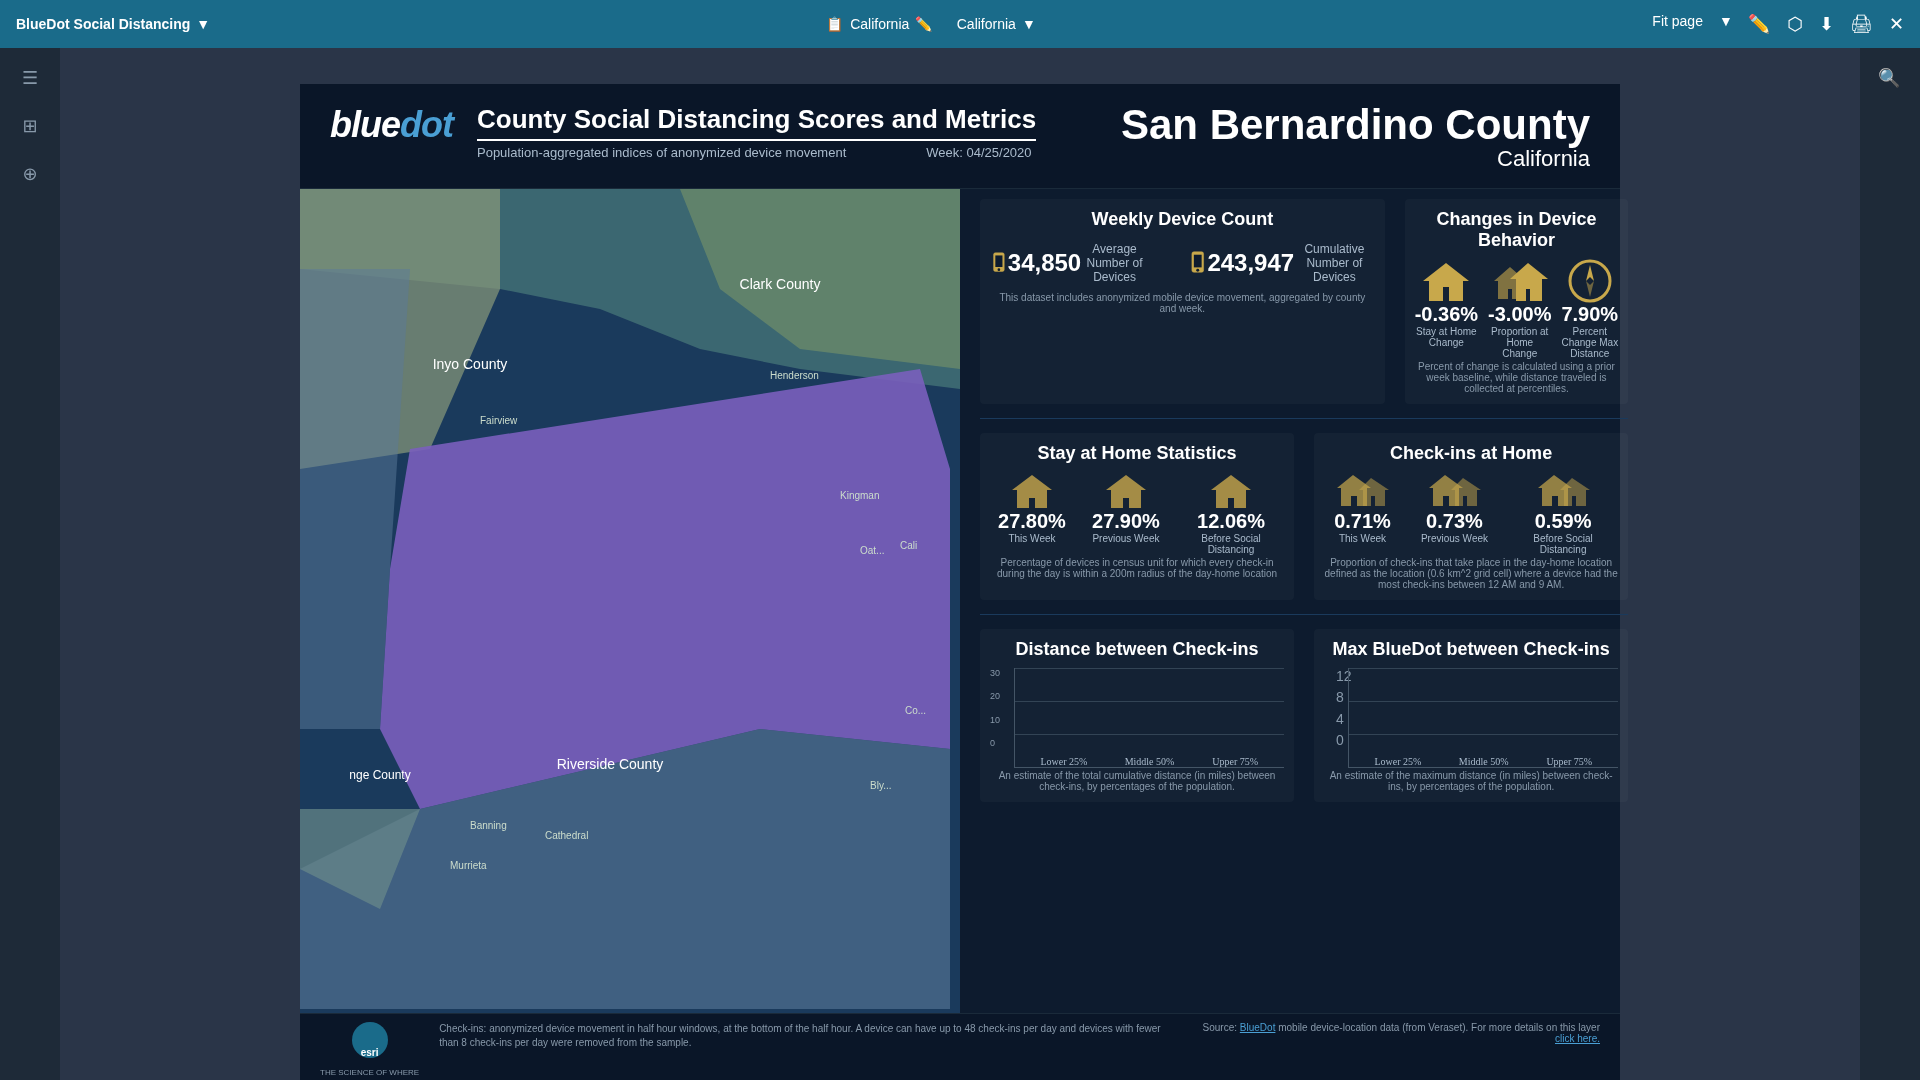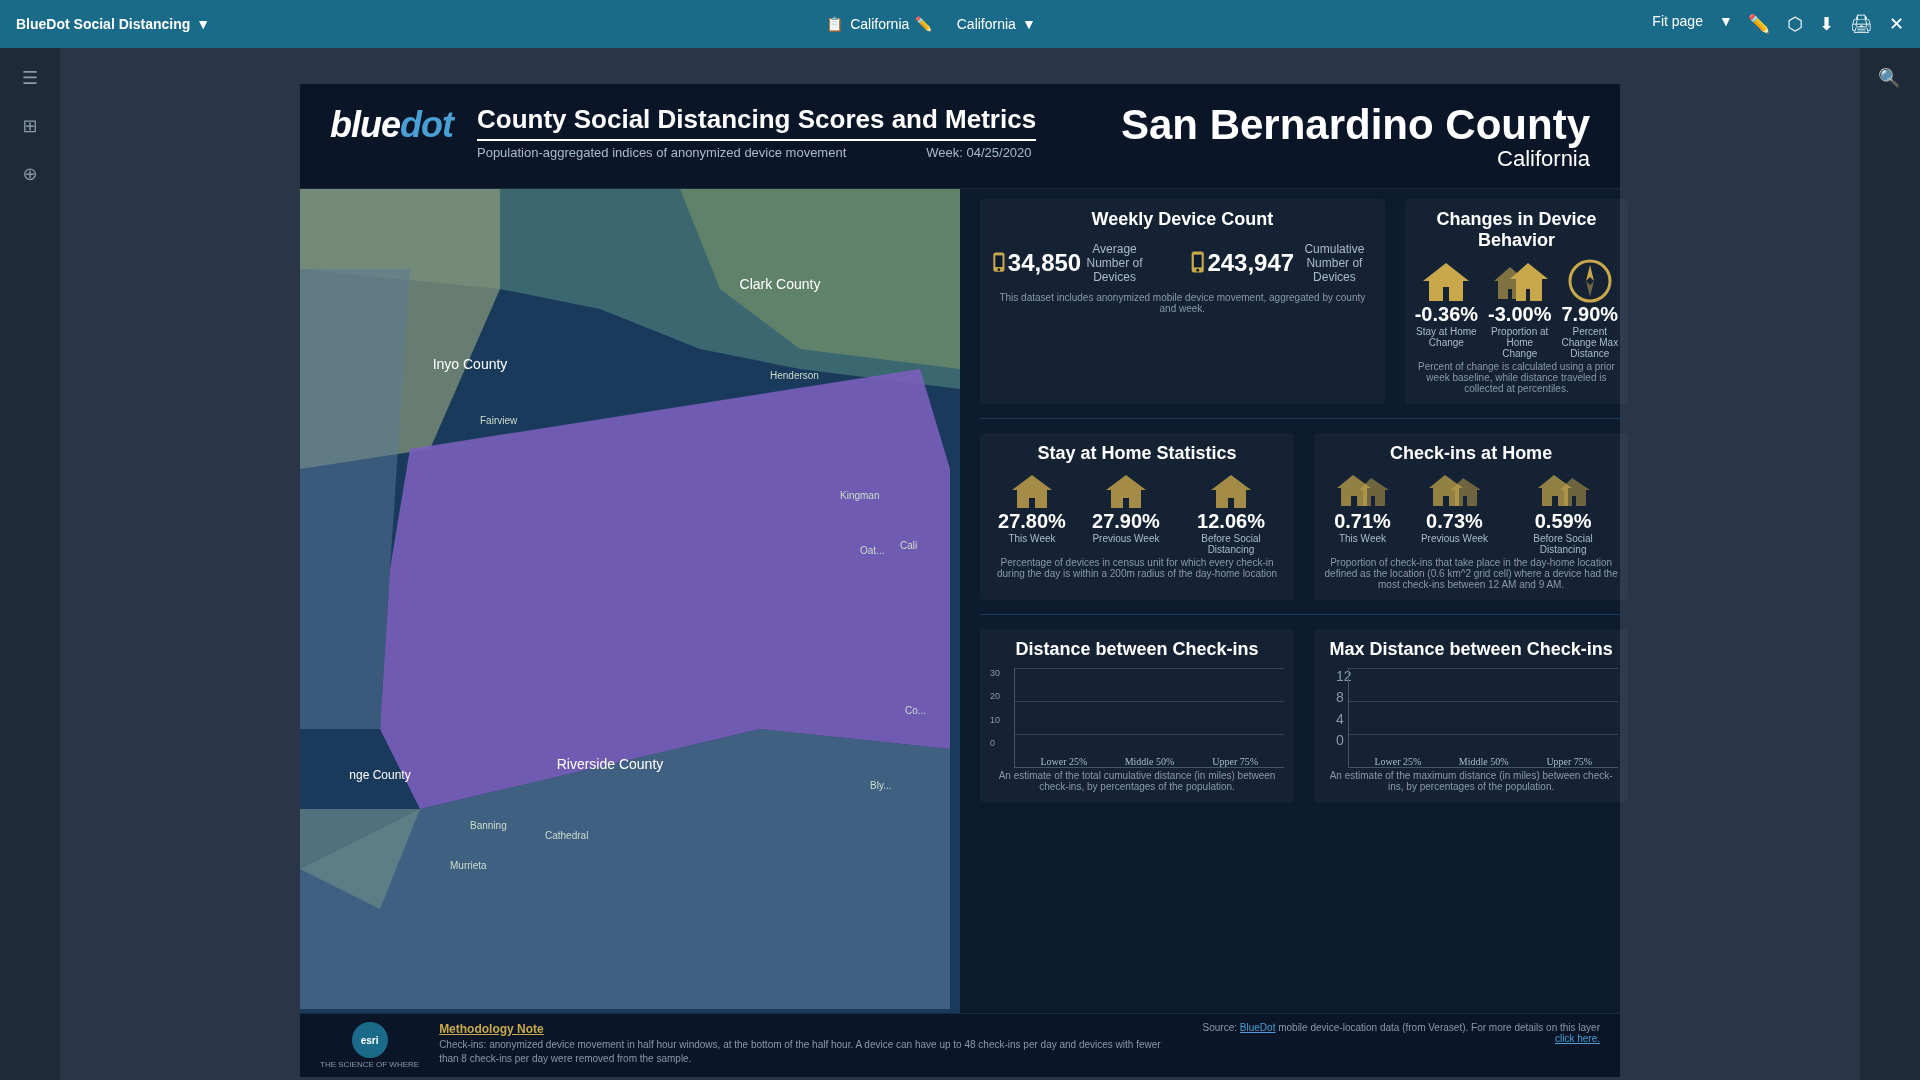--- a/index.html
+++ b/index.html
@@ -324,21 +324,21 @@
       align-items: center;
       min-width: 80px;
     }
 
     .esri-circle {
       width: 36px;
       height: 36px;
       background: #1a6b8a;
       border-radius: 50%;
       display: flex;
-      align-items: center;
+      align-items: flex-end;
       justify-content: center;
       font-size: 10px;
       font-weight: bold;
       color: white;
     }
 
     .footer-methodology {
       flex: 1;
     }
 
@@ -634,21 +634,21 @@
                 <div class="bar-group">
                   <div class="bar" style="height:97%;"></div>
                   <div class="bar-label">Upper 75%</div>
                 </div>
               </div>
             </div>
             <div class="note-text">An estimate of the total cumulative distance (in miles) between check-ins, by percentages of the population.</div>
           </div>
 
           <div class="chart-section panel-section">
-            <div class="section-title">Max Distance between Check-ins</div>
+            <div class="section-title">Max BlueDot between Check-ins</div>
             <div style="display:flex; align-items:flex-end; gap:6px; padding-left:24px; position:relative;">
               <div style="position:absolute; left:12px; top:0; bottom:20px; display:flex; flex-direction:column; justify-content:space-between; font-size:14px; color:#8899aa;">
                 <span>12</span>
                 <span>8</span>
                 <span>4</span>
                 <span>0</span>
               </div>
               <div style="flex:1; height:100px; display:flex; align-items:flex-end; gap:8px; border-left:1px solid #445566; border-bottom:1px solid #445566; padding:0 10px; position:relative;">
 
                 <div style="position:absolute;top:0;left:0;right:0;height:1px;background:#334455;"></div>
@@ -673,24 +673,23 @@
         </div>
 
       </div>
     </div>
 
     <div class="dash-footer">
       <div class="footer-logo">
         <div class="esri-circle">
           <span>esri</span>
         </div>
-        <div style="font-size:8px; color:#8899aa; text-align:center; margin-top:2px;">THE SCIENCE OF WHERE</div>
+        <div style="font-size:8px; color:#8899aa; text-align:center; margin-top:10px;">THE SCIENCE OF WHERE</div>
       </div>
       <div class="footer-methodology">
-        <div class="methodology-title">Methodology Note</div>
         <div class="methodology-text">Check-ins: anonymized device movement in half hour windows, at the bottom of the half hour. A device can have up to 48 check-ins per day and devices with fewer than 8 check-ins per day were removed from the sample.</div>
       </div>
       <div class="footer-source">
         <span>Source: </span>
         <span class="source-link">BlueDot</span>
         <span> mobile device-location data (from Veraset). For more details on this layer </span>
         <span class="source-link">click here.</span>
       </div>
     </div>
 

